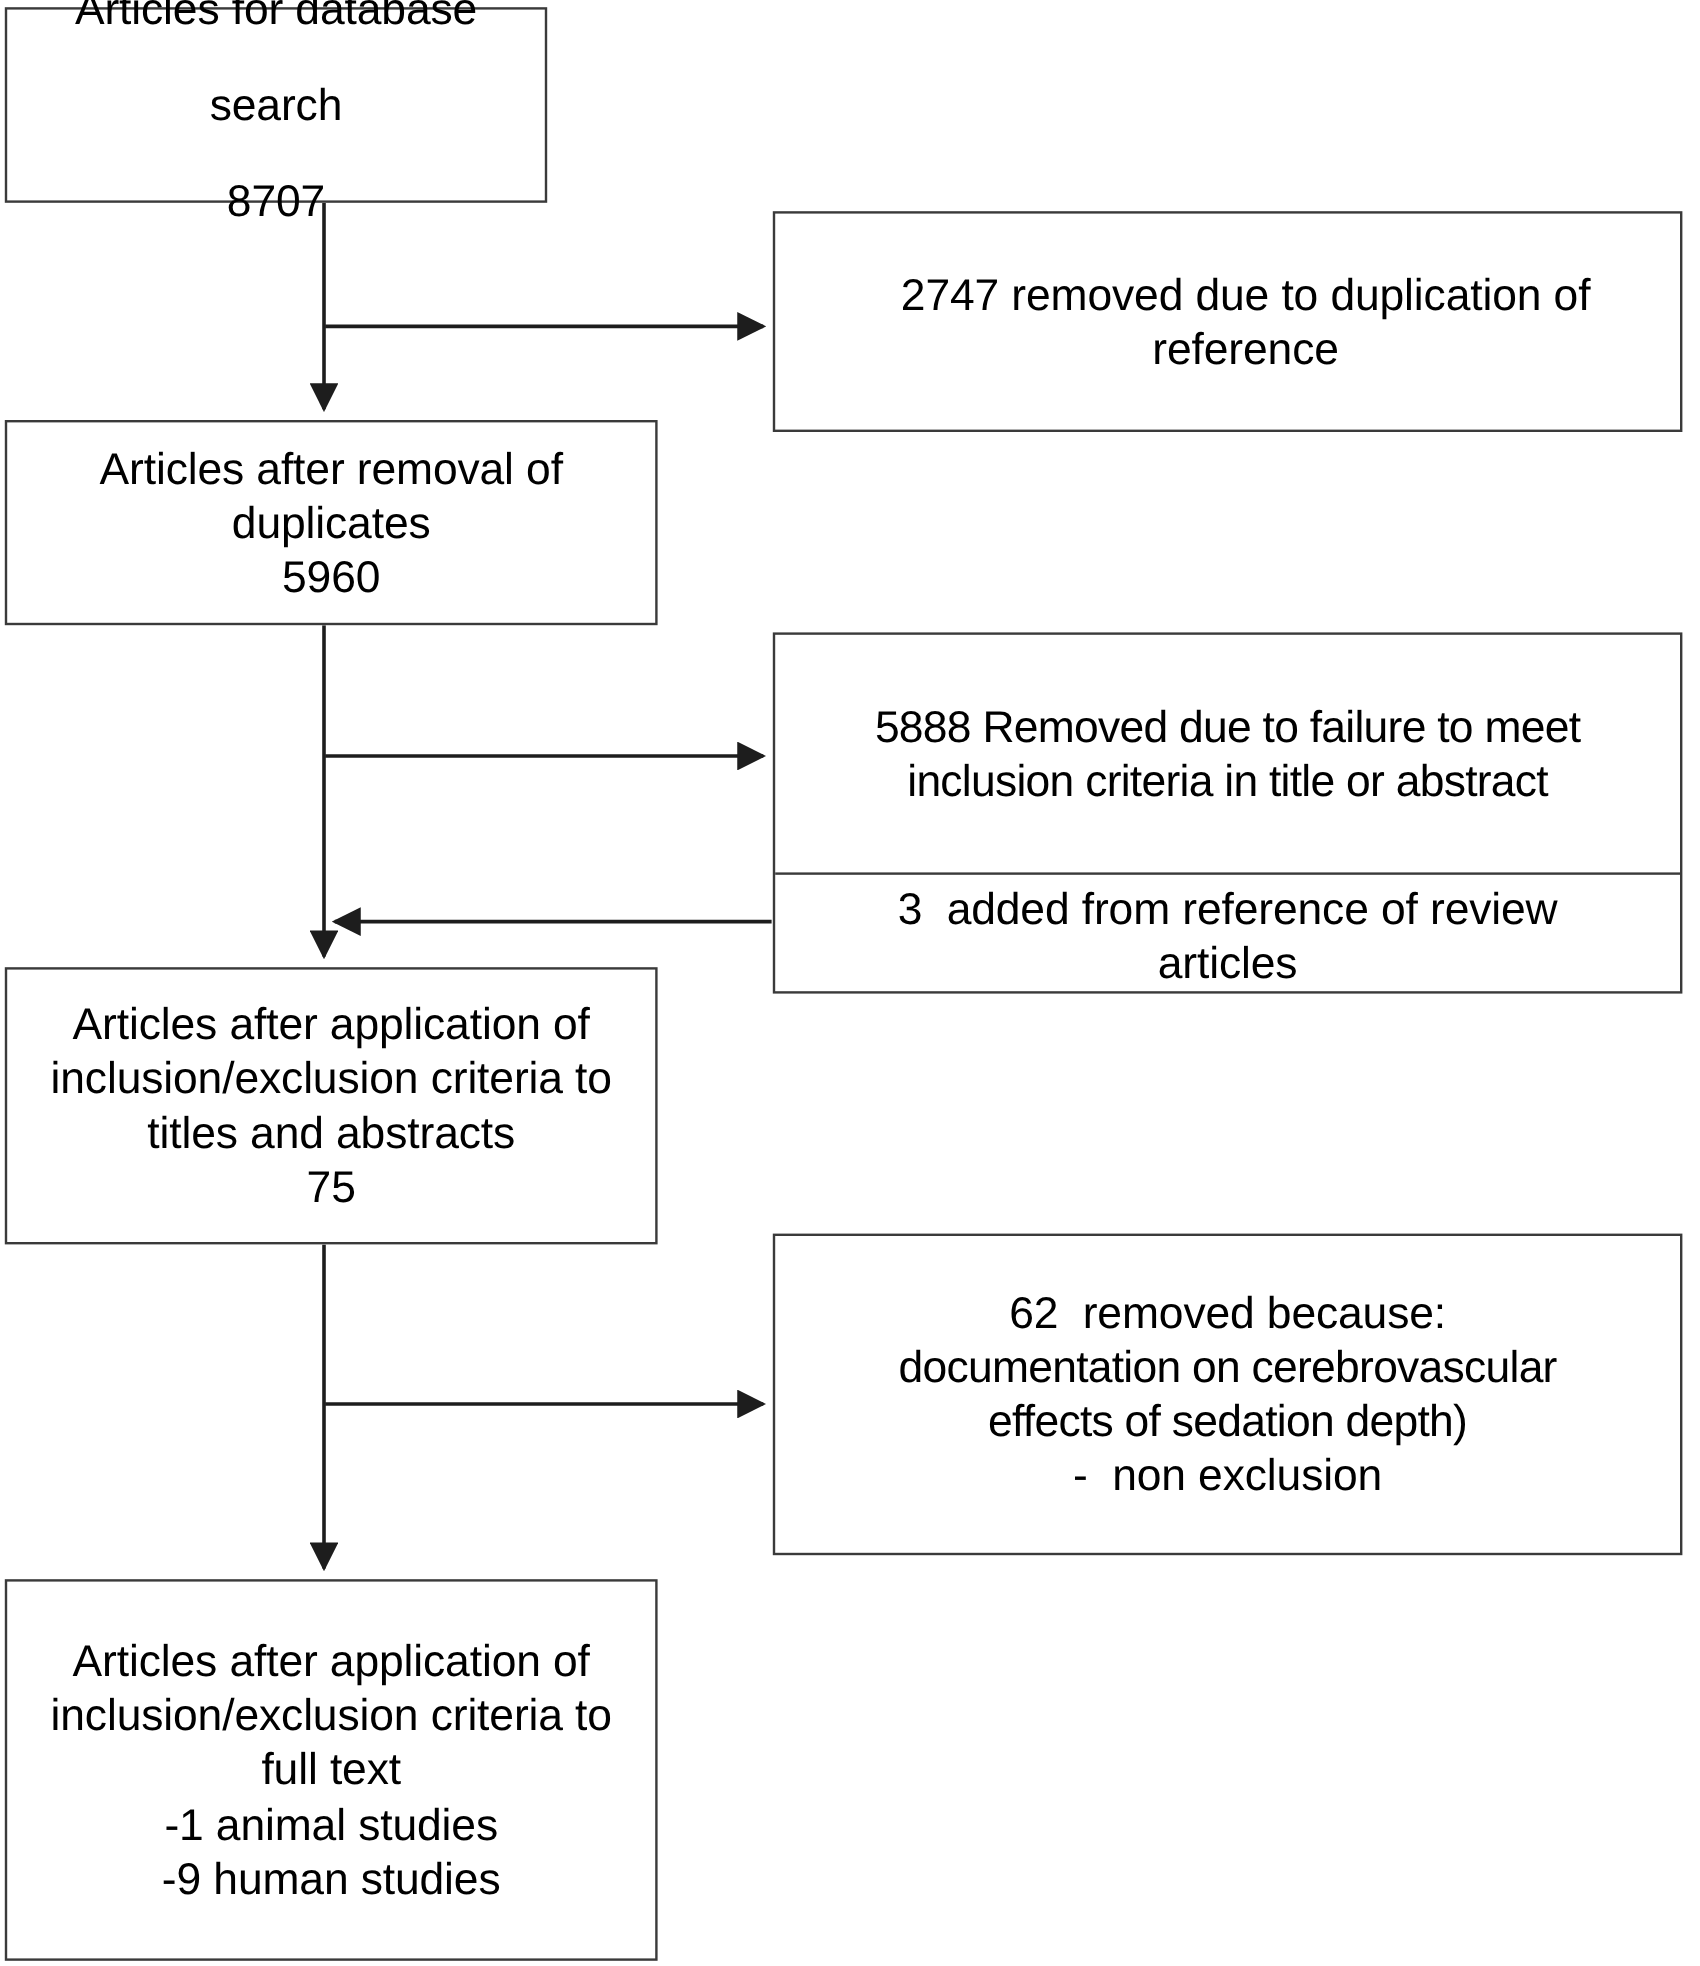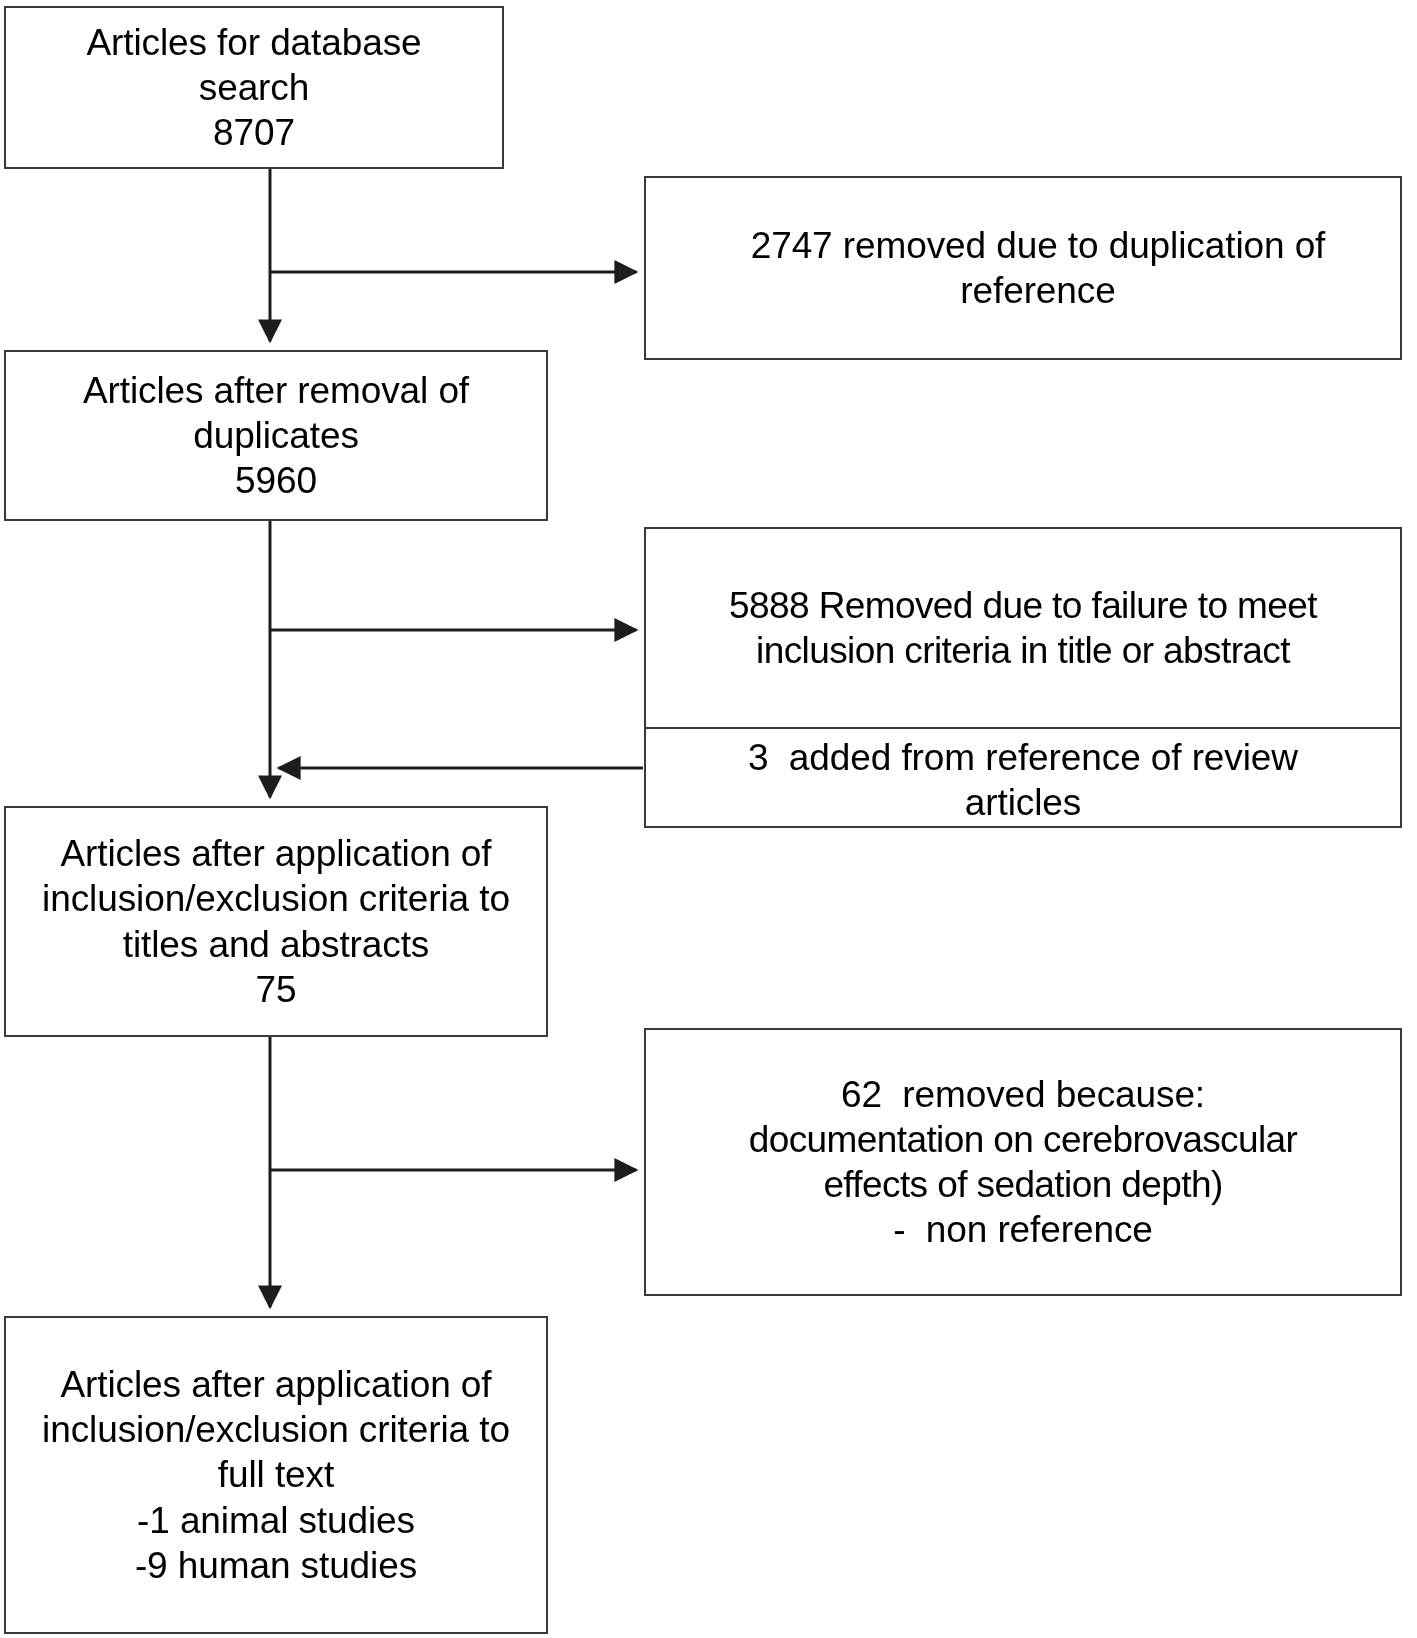--- a/index.html
+++ b/index.html
@@ -103,21 +103,21 @@
 
     <g>
       <line x1="270" y1="1037" x2="270" y2="1307" stroke="#1d1d1d" stroke-width="3" marker-end="url(#arrow-right)"></line>
     </g>
 
     <g>
       <line x1="271" y1="1170" x2="636" y2="1170" stroke="#1d1d1d" stroke-width="3" marker-end="url(#arrow-right)"></line>
     </g>
   </svg>
 
-  <div class="flow-box" style="left:4px; top:6px; width:500px; height:163px;">
+  <div class="flow-box" style="left:4px; top:6px; width:452px; height:163px;gap:35px;">
     <span class="line">Articles for database</span>
     <span class="line">search</span>
     <span class="line">8707</span>
   </div>
 
   <div class="flow-box" style="left:644px; top:176px; width:758px; height:184px;padding-left:40px;">
     <span class="line">2747 removed due to duplication of</span>
     <span class="line">reference</span>
   </div>
 
@@ -142,21 +142,21 @@
     <span class="line">Articles after application of</span>
     <span class="line">inclusion/exclusion criteria to</span>
     <span class="line">titles and abstracts</span>
     <span class="line">75</span>
   </div>
 
   <div class="flow-box" style="left:644px; top:1028px; width:758px; height:268px;">
     <span class="line">62  removed because:</span>
     <span class="line narrow">documentation on cerebrovascular</span>
     <span class="line narrow">effects of sedation depth)</span>
-    <span class="line">-  non reference</span>
+    <span class="line">-  non exclusion</span>
   </div>
 
   <div class="flow-box" style="left:4px; top:1316px; width:544px; height:318px;">
     <span class="line">Articles after application of</span>
     <span class="line">inclusion/exclusion criteria to</span>
     <span class="line">full text</span>
     <span class="line">-1 animal studies</span>
     <span class="line">-9 human studies</span>
   </div>
 

